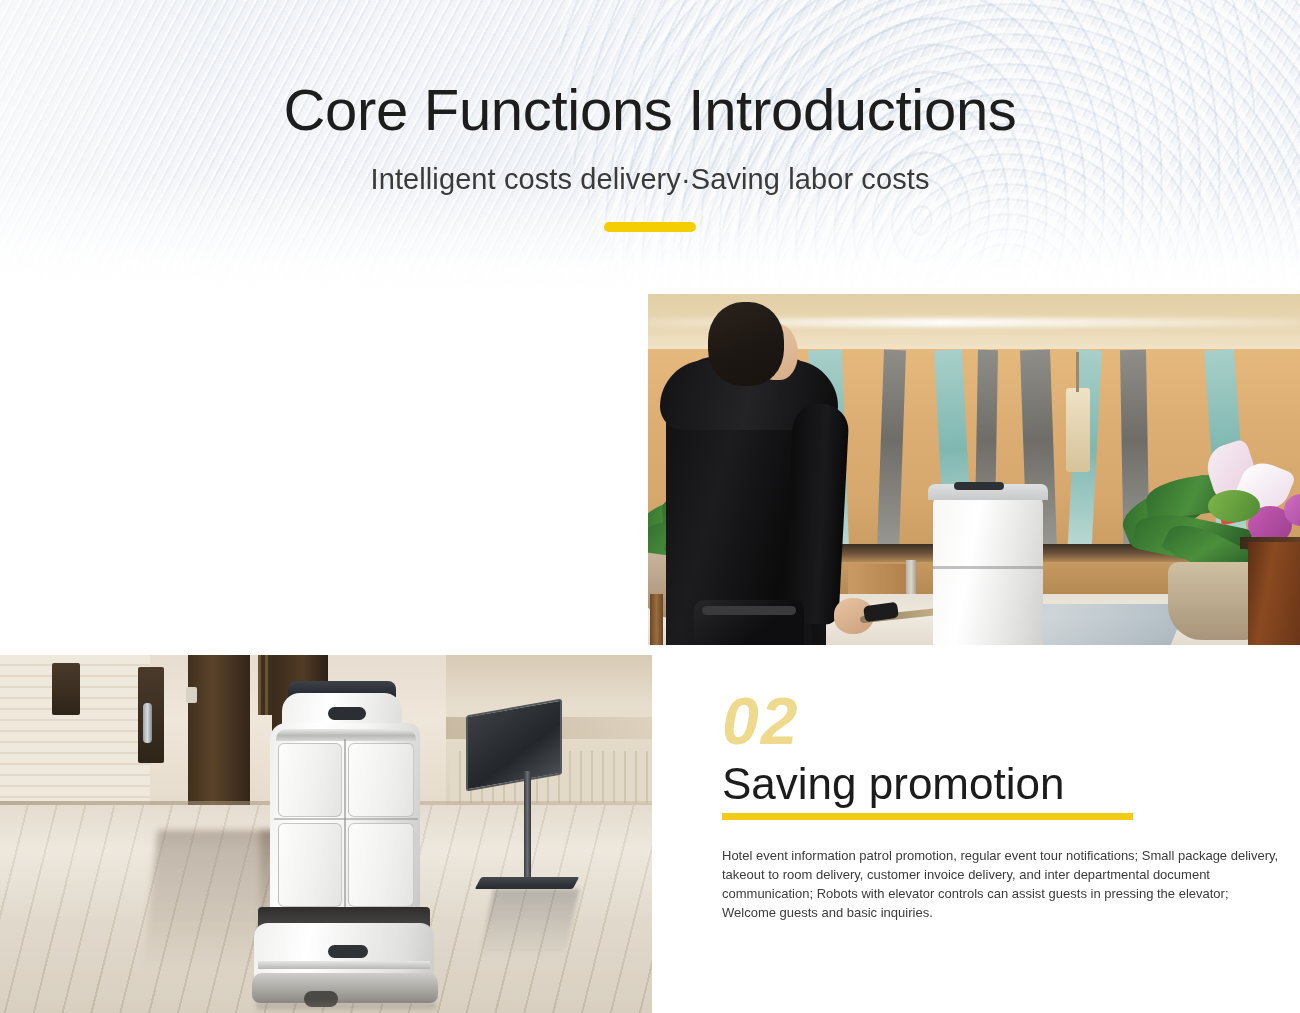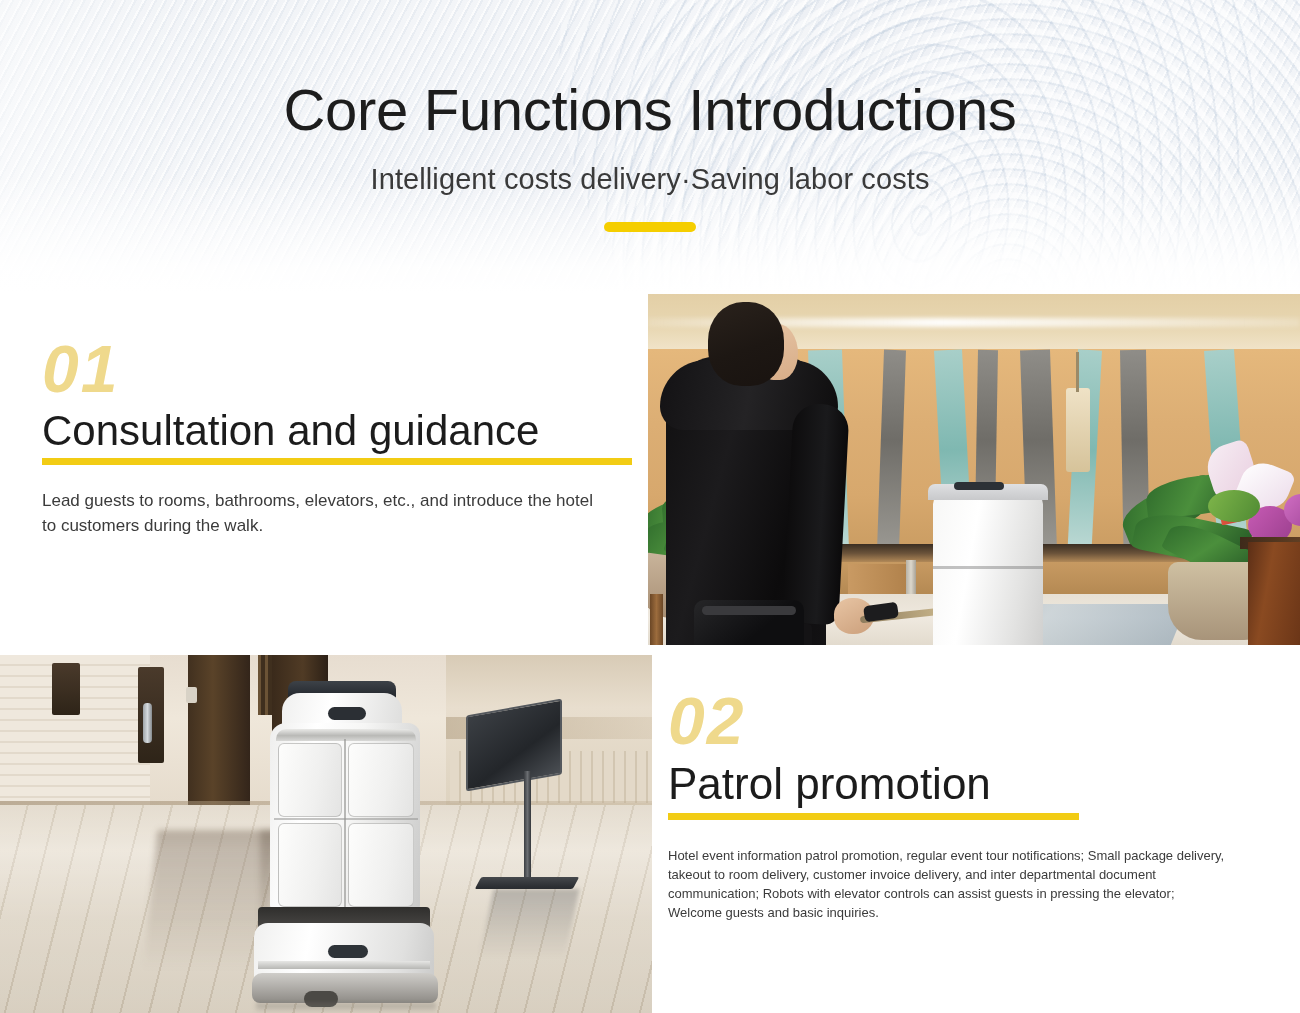--- a/index.html
+++ b/index.html
@@ -158,21 +158,21 @@
     margin-top: 24px;
     font-size: 17px;
     line-height: 1.42;
     color: #3b3b3b;
     max-width: 560px;
   }
 
   
   .sec02 {
     position: absolute;
-    left: 668px;
+    left: 722px;
     top: 690px;
     width: 566px;
   }
   .sec02 .sec-head { font-size: 44px; }
   .sec02 .sec-rule { width: 411px; }
   .sec02 .sec-body { margin-top: 26px; font-size: 13px; line-height: 1.48; }
 
   
   .photo {
     position: absolute;
@@ -521,30 +521,24 @@
     <div class="hero-rings"></div>
     <div class="hero-rings2"></div>
     <div class="hero-fade-l"></div>
     <div class="hero-fade-b"></div>
   </div>
 
   <div class="title">Core Functions Introductions</div>
   <div class="subtitle">Intelligent costs delivery·Saving labor costs</div>
   <div class="accent-bar"></div>
 
-  <div class="sec01">
-    <div class="num">01</div>
-    <div class="sec-head">Consultation and guidance</div>
-    <div class="sec-rule"></div>
-    <div class="sec-body">Lead guests to rooms, bathrooms, elevators, etc., and introduce the hotel to customers during the walk.</div>
-  </div>
 
   <div class="sec02">
     <div class="num">02</div>
-    <div class="sec-head">Patrol promotion</div>
+    <div class="sec-head">Saving promotion</div>
     <div class="sec-rule"></div>
     <div class="sec-body">Hotel event information patrol promotion, regular event tour notifications; Small package delivery, takeout to room delivery, customer invoice delivery, and inter departmental document communication; Robots with elevator controls can assist guests in pressing the elevator; Welcome guests and basic inquiries.</div>
   </div>
 
   <div class="photo" id="photo-lobby">
     <div class="ph lob-ceiling"></div>
     <div class="ph lob-ceil-light"></div>
     <div class="ph lob-wall"></div>
 
     <div class="stripe st-grey" style="left:118px; width:26px; transform:rotate(3deg);"></div>

